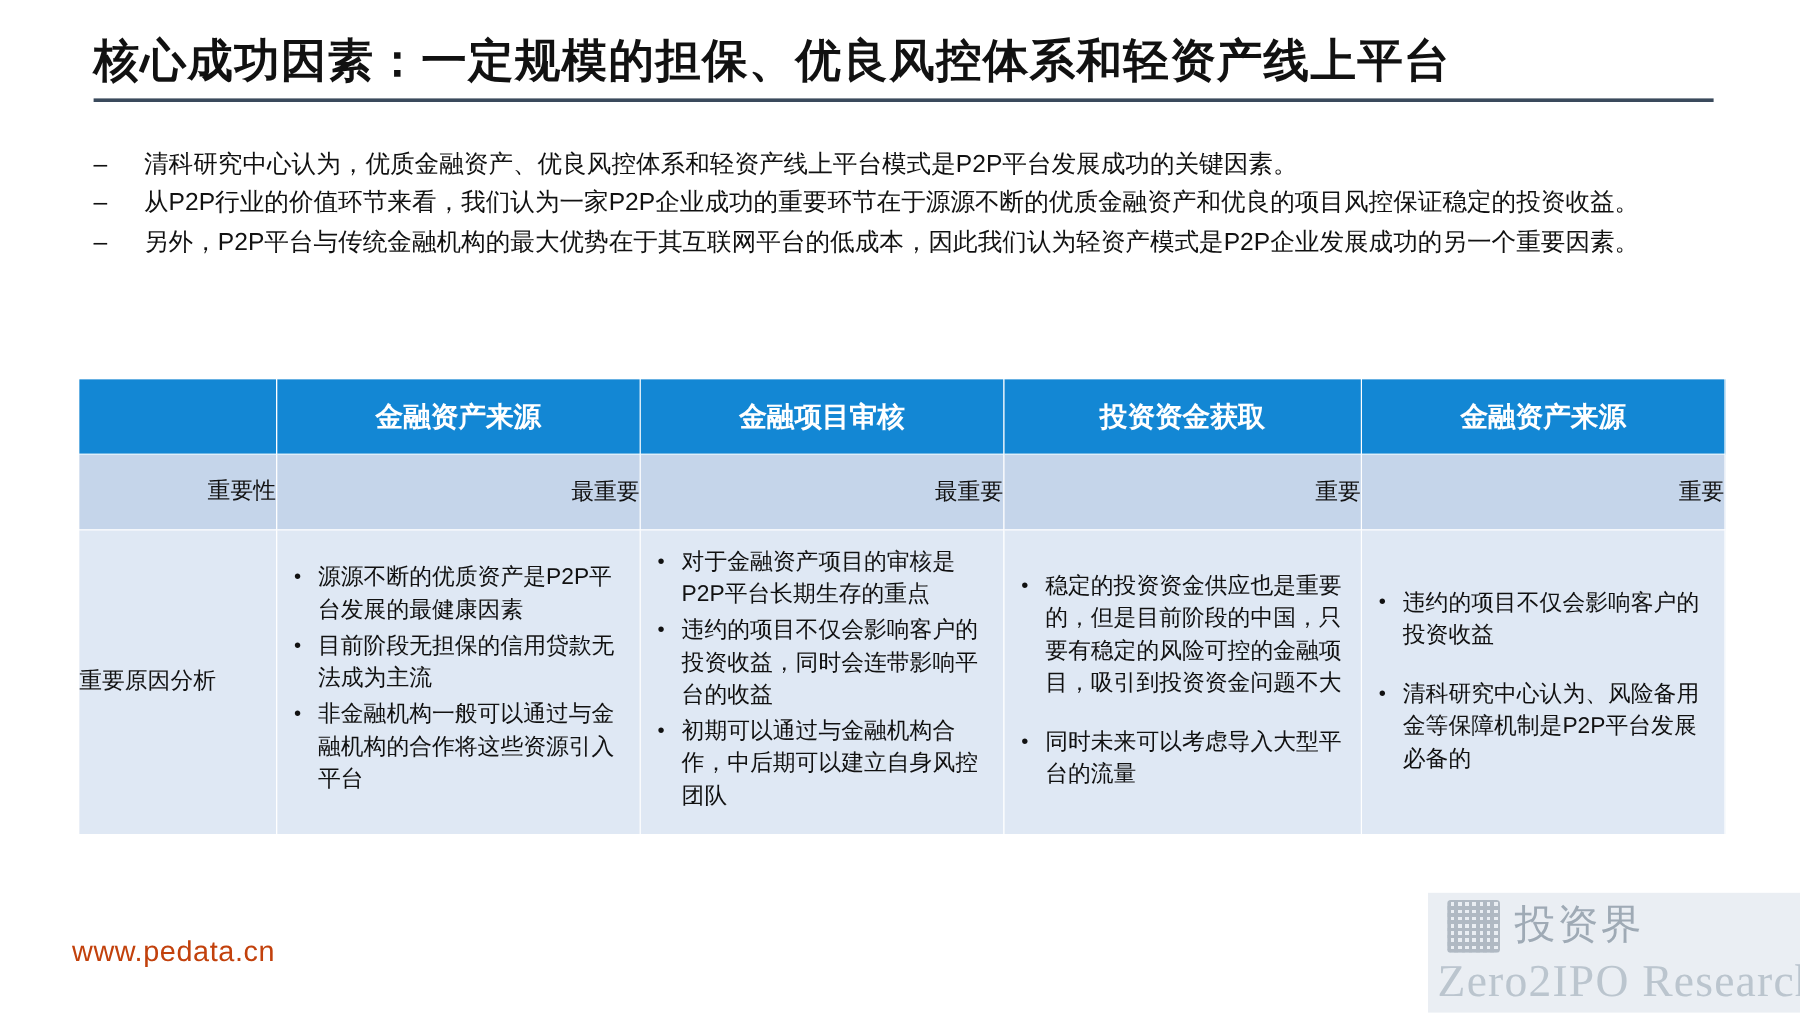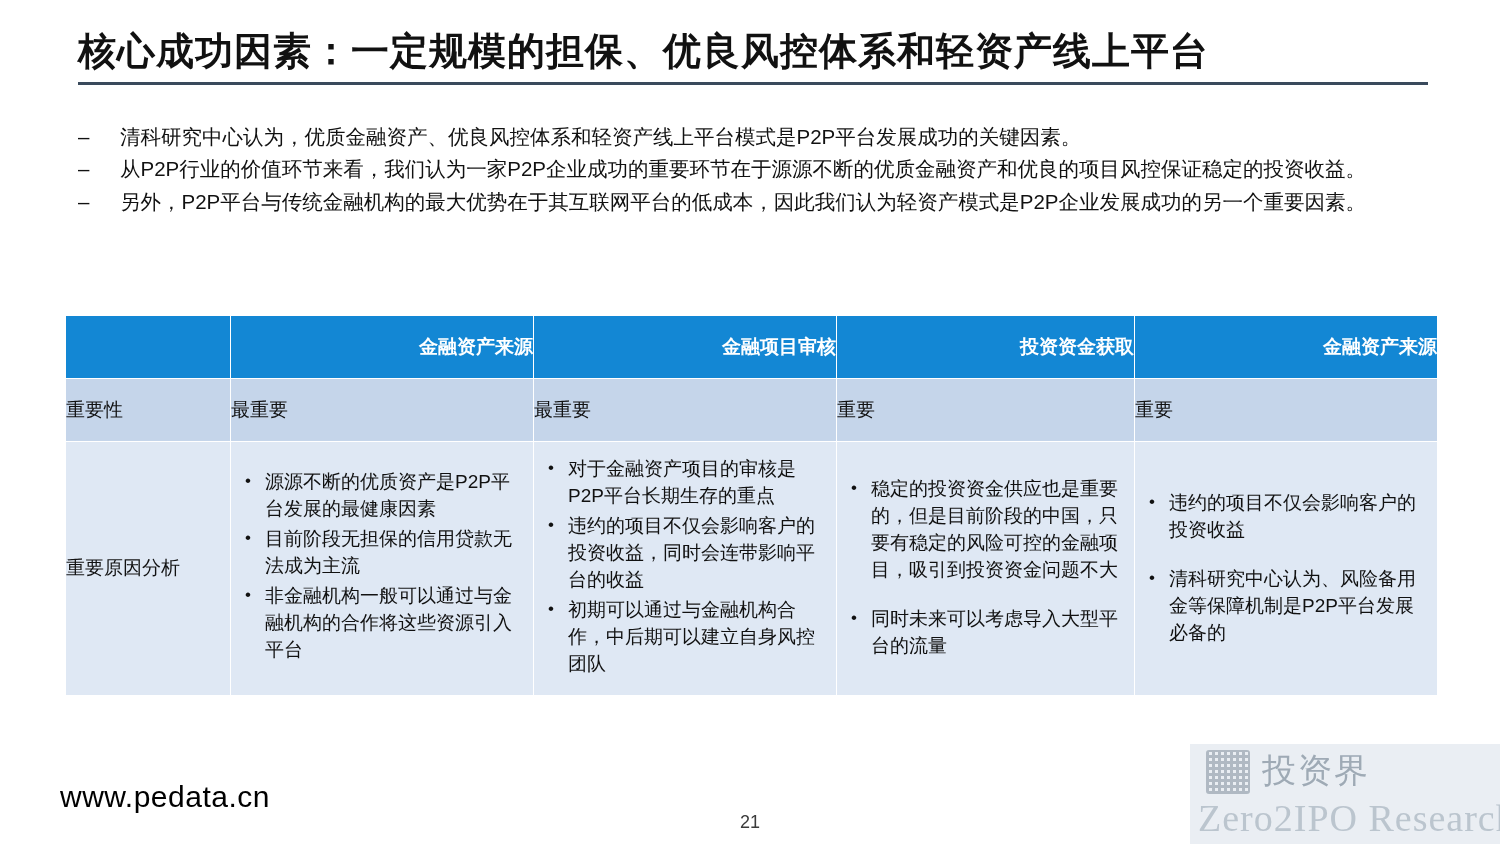--- a/index.html
+++ b/index.html
@@ -78,31 +78,31 @@
   }
   .table td, .table th {
     border: 1px solid #ffffff;
     vertical-align: middle;
     padding: 0;
   }
   .hdr {
     background: #1387d4;
     color: #ffffff;
     font-weight: bold;
-    font-size: 19px;
-    text-align: right;
+    font-size: 23px;
+    text-align: center;
     height: 62px;
   }
   .hdr.corner {
     background: #1387d4;
   }
   .row-imp td {
     background: #c5d5ea;
     height: 62px;
-    text-align: left;
+    text-align: right;
     font-size: 19px;
     color: #111111;
   }
   .row-reason td {
     background: #dfe8f4;
     font-size: 19px;
     color: #111111;
     vertical-align: middle;
   }
   .rowlabel {
@@ -133,22 +133,22 @@
     margin-bottom: 22px;
   }
   ul.cellist.spaced li:last-child {
     margin-bottom: 0;
   }
   
   .url {
     position: absolute;
     left: 60px;
     top: 780px;
-    font-size: 30px;
-    color: #000000;
+    font-size: 24px;
+    color: #c2410c;
     letter-spacing: 0.5px;
   }
   .pageno {
     position: absolute;
     left: 0;
     right: 0;
     top: 812px;
     text-align: center;
     font-size: 18px;
     color: #3b3b3b;
@@ -277,21 +277,20 @@
           <ul class="cellist spaced">
             <li>违约的项目不仅会影响客户的投资收益</li>
             <li>清科研究中心认为、风险备用金等保障机制是P2P平台发展必备的</li>
           </ul>
         </td>
       </tr>
     </tbody>
   </table>
 
   <div class="url">www.pedata.cn</div>
-  <div class="pageno">21</div>
 
   <div class="watermark">
     <div class="wm-inner">
       <div class="wm-qr"></div>
       <div class="wm-title">投资界</div>
       <div class="wm-sub">Zero2IPO Research</div>
     </div>
   </div>
 
 </div>

